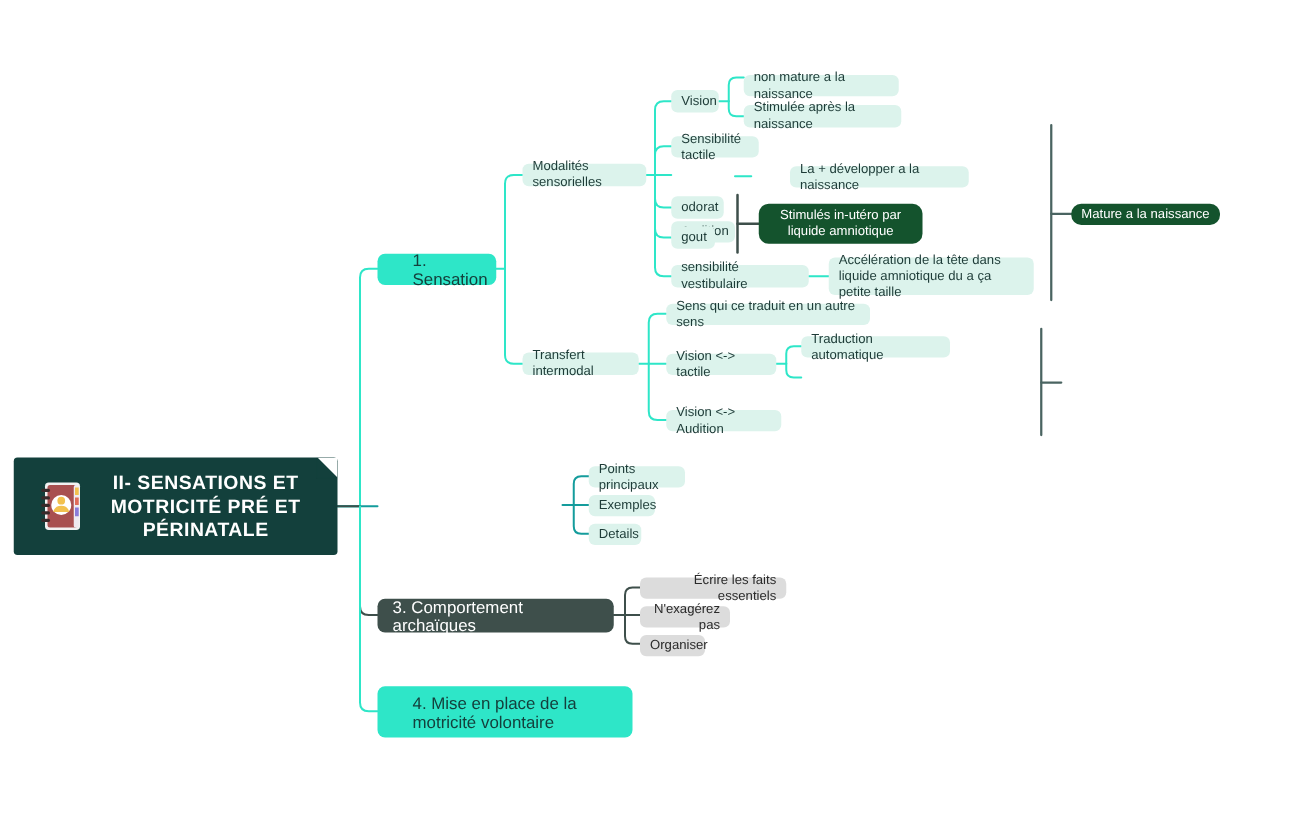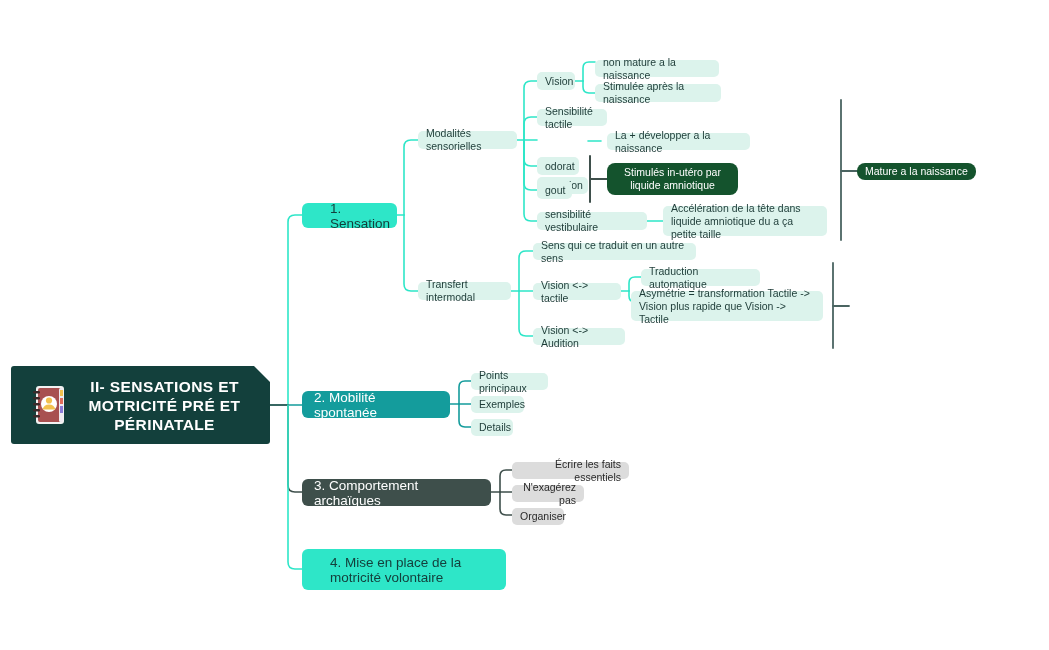--- a/index.html
+++ b/index.html
@@ -124,23 +124,20 @@
     </div>
     <div class="root-title">II- SENSATIONS ET MOTRICITÉ PRÉ ET PÉRINATALE</div>
     <div class="fold"></div>
     <div class="fold2"></div>
   </div>
 
   <div class="n1 teal" style="left:302px;top:203px;width:95px;height:25px;">
     <span>1. Sensation</span>
   </div>
 
-  <div class="n1 deep" style="left:302px;top:391px;width:148px;height:27px;">
-    <span>2. Mobilité spontanée</span>
-  </div>
 
   <div class="n1 slate" style="left:302px;top:479px;width:189px;height:27px;">
     <span>3. Comportement archaïques</span>
   </div>
 
   <div class="n1 teal" style="left:302px;top:549px;width:204px;height:41px;">
     <span style="line-height:15px;">4. Mise en place de la motricité volontaire</span>
   </div>
 
   <div class="chip" style="left:418px;top:131px;width:99px;height:18px;">
@@ -157,21 +154,21 @@
     <span>Stimulée après la naissance</span>
   </div>
 
   <div class="chip" style="left:537px;top:109px;width:70px;height:17px;">
     <span>Sensibilité tactile</span>
   </div>
 
   <div class="chip" style="left:537px;top:133px;width:51px;height:17px;margin-top:44px;">
     <span>Audition</span>
   </div>
-  <div class="chip" style="left:607px;top:133px;width:143px;height:17px;">
+  <div class="chip" style="left:632px;top:133px;width:143px;height:17px;">
     <span>La + développer a la naissance</span>
   </div>
 
   <div class="chip" style="left:537px;top:157px;width:42px;height:18px;">
     <span>odorat</span>
   </div>
   <div class="chip" style="left:537px;top:181px;width:35px;height:18px;">
     <span>gout</span>
   </div>
 
@@ -193,23 +190,20 @@
   <div class="chip" style="left:533px;top:243px;width:163px;height:17px;">
     <span>Sens qui ce traduit en un autre sens</span>
   </div>
 
   <div class="chip" style="left:533px;top:283px;width:88px;height:17px;">
     <span>Vision &lt;-&gt; tactile</span>
   </div>
   <div class="chip" style="left:641px;top:269px;width:119px;height:17px;">
     <span>Traduction automatique</span>
   </div>
-  <div class="chip" style="left:631px;top:291px;width:192px;height:30px;">
-    <span>Asymétrie = transformation Tactile -&gt; Vision plus rapide que Vision -&gt; Tactile</span>
-  </div>
 
   <div class="chip" style="left:533px;top:328px;width:92px;height:17px;">
     <span>Vision &lt;-&gt; Audition</span>
   </div>
 
   <div class="chip dark" style="left:857px;top:163px;width:119px;height:17px;">
     <span>Mature a la naissance</span>
   </div>
 
   <div class="chip" style="left:471px;top:373px;width:77px;height:17px;">

